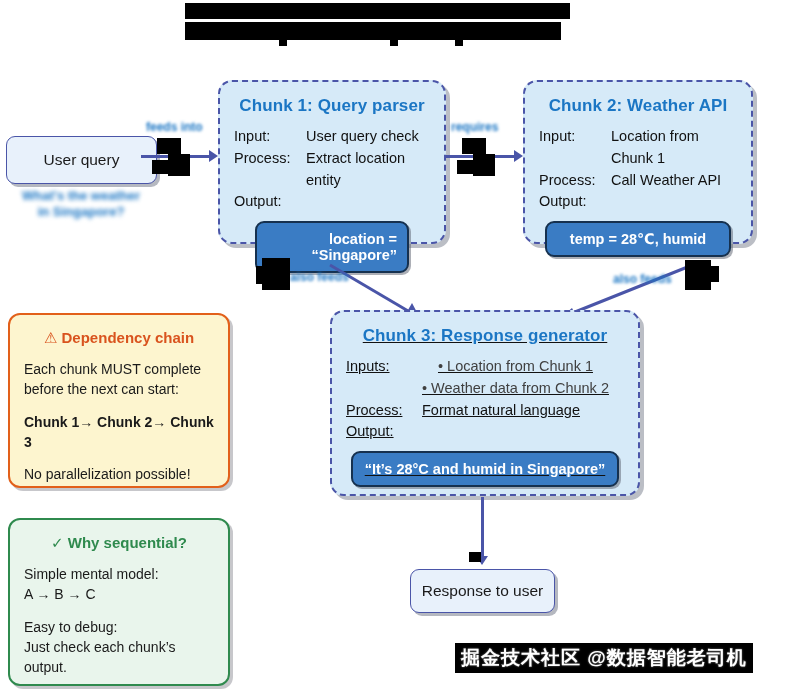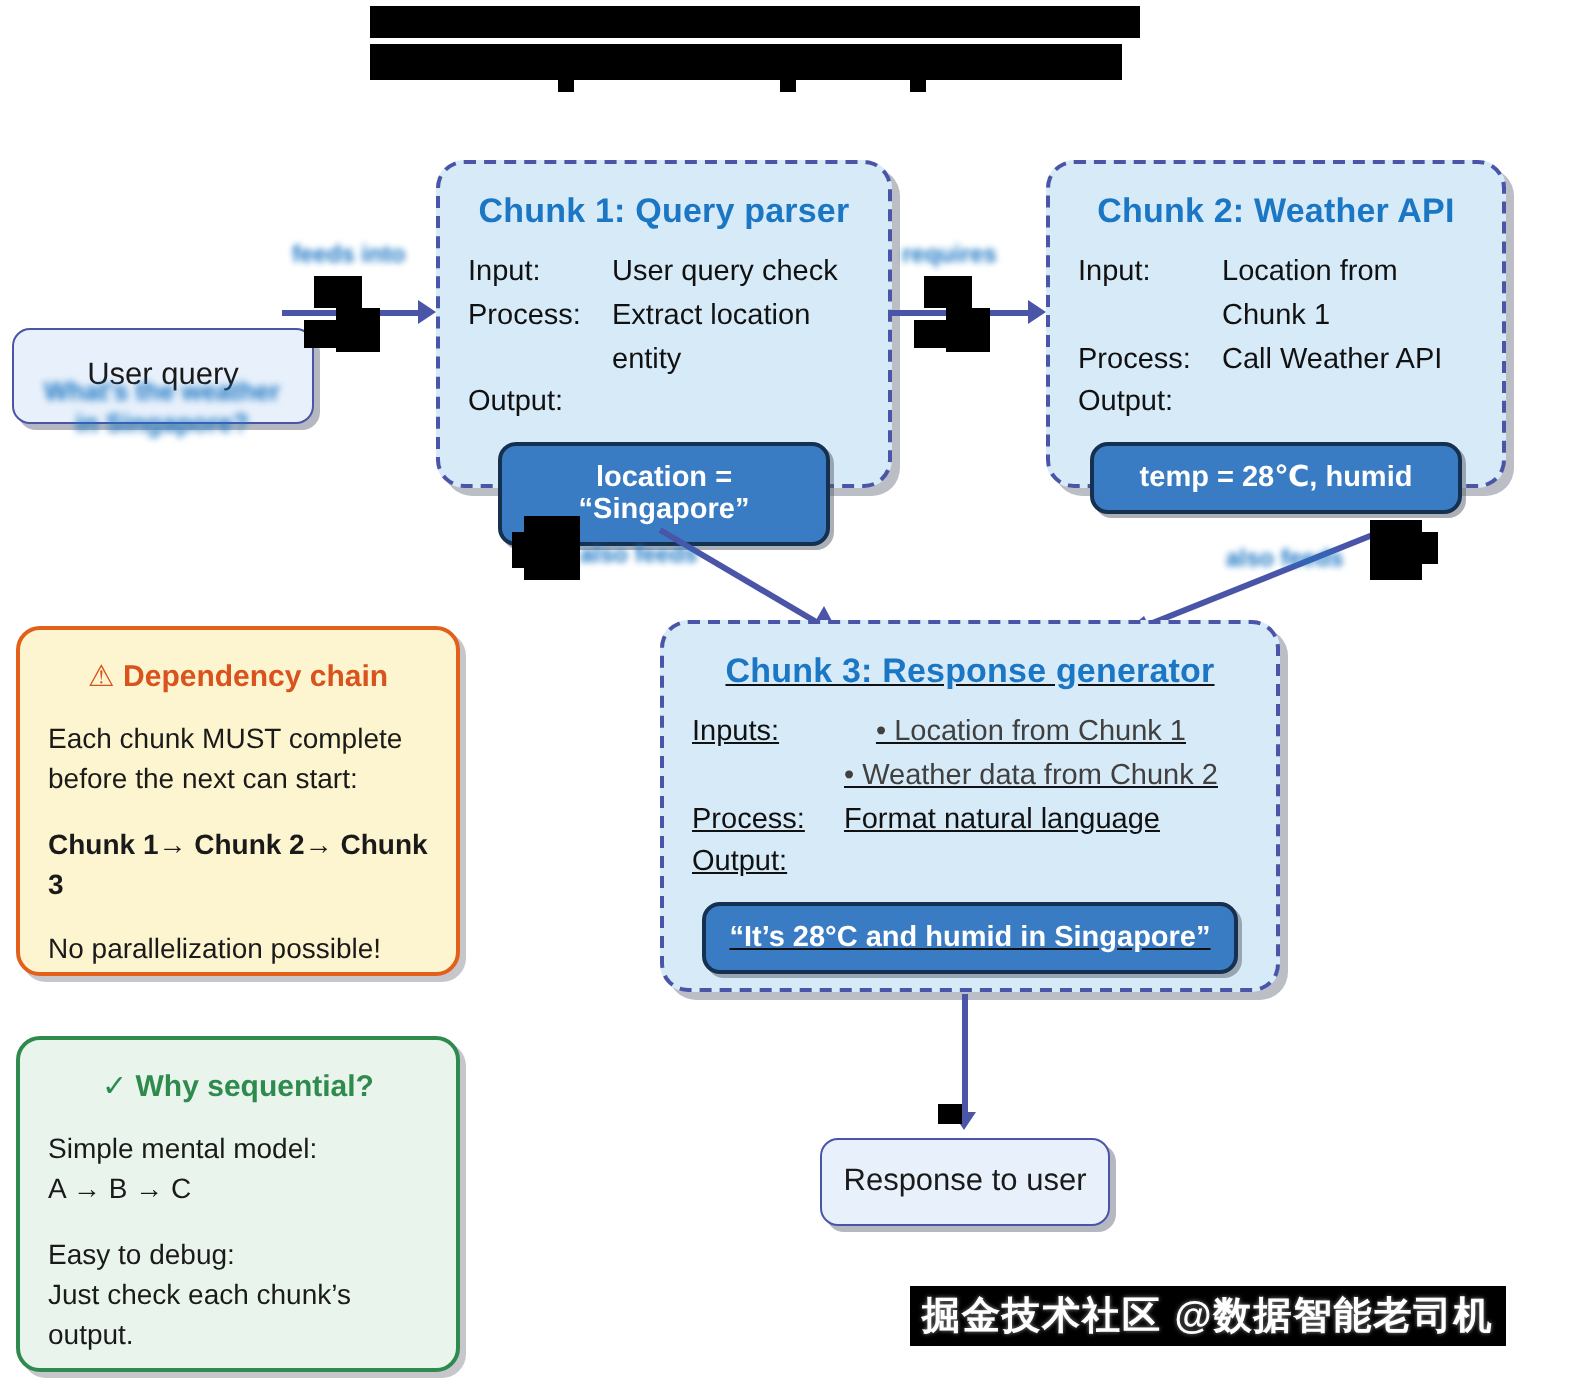--- a/index.html
+++ b/index.html
@@ -78,21 +78,21 @@
 </style>
 </head>
 <body>
 
 <div class="redact" style="left:185px;top:3px;width:385px;height:16px;"></div>
 <div class="redact" style="left:185px;top:22px;width:376px;height:18px;"></div>
 <div class="redact" style="left:279px;top:40px;width:8px;height:6px;"></div>
 <div class="redact" style="left:390px;top:40px;width:8px;height:6px;"></div>
 <div class="redact" style="left:455px;top:40px;width:8px;height:6px;"></div>
 
-<div class="node" style="left:6px;top:136px;width:151px;height:48px;margin-top:28px;">
+<div class="node" style="left:6px;top:136px;width:151px;height:48px;">
   <div class="label">User query</div>
 </div>
 <div class="query-sub" style="left:6px;top:188px;width:150px;">What's the weather
 in Singapore?</div>
 
 <div class="conn" style="left:141px;top:155px;width:72px;height:3px;"></div>
 <div class="arrowhead ah-right" style="left:209px;top:150px;"></div>
 <div class="conn-label" style="left:146px;top:120px;">feeds into</div>
 <div class="redact" style="left:157px;top:138px;width:24px;height:16px;"></div>
 <div class="redact" style="left:168px;top:154px;width:22px;height:22px;"></div>
@@ -105,21 +105,21 @@
     <span class="v">User query check</span>
   </div>
   <div class="rowline">
     <span class="k" style="width:72px;">Process:</span>
     <span class="v">Extract location entity</span>
   </div>
   <div class="rowline">
     <span class="k" style="width:72px;">Output:</span>
     <span class="v"></span>
   </div>
-  <div class="badge" style="width:166px;">location = “Singapore”</div>
+  <div class="badge" style="width:154px;text-align:right;">location = “Singapore”</div>
 </div>
 
 <div class="conn" style="left:446px;top:155px;width:72px;height:3px;"></div>
 <div class="arrowhead ah-right" style="left:514px;top:150px;"></div>
 <div class="conn-label" style="left:451px;top:120px;">requires</div>
 <div class="redact" style="left:462px;top:138px;width:24px;height:16px;"></div>
 <div class="redact" style="left:473px;top:154px;width:22px;height:22px;"></div>
 <div class="redact" style="left:457px;top:160px;width:18px;height:14px;"></div>
 
 <div class="chunk" style="left:523px;top:80px;width:230px;height:164px;">

